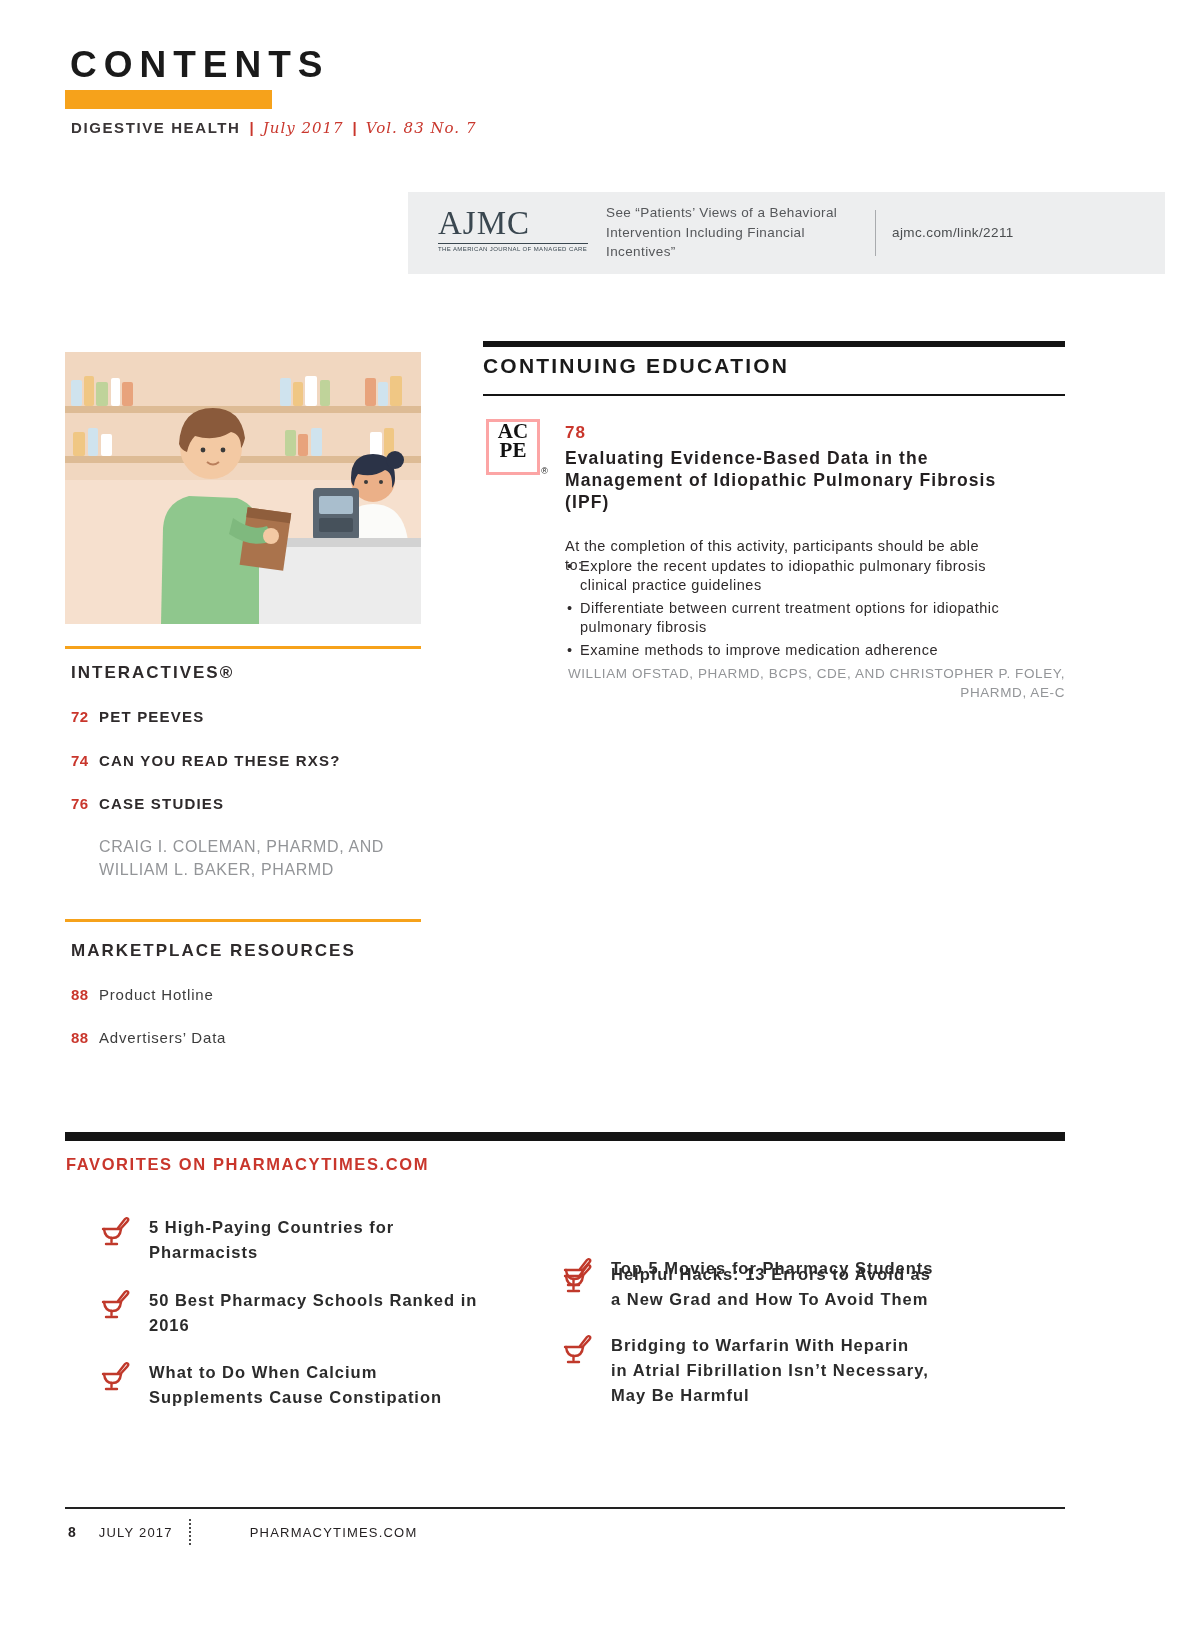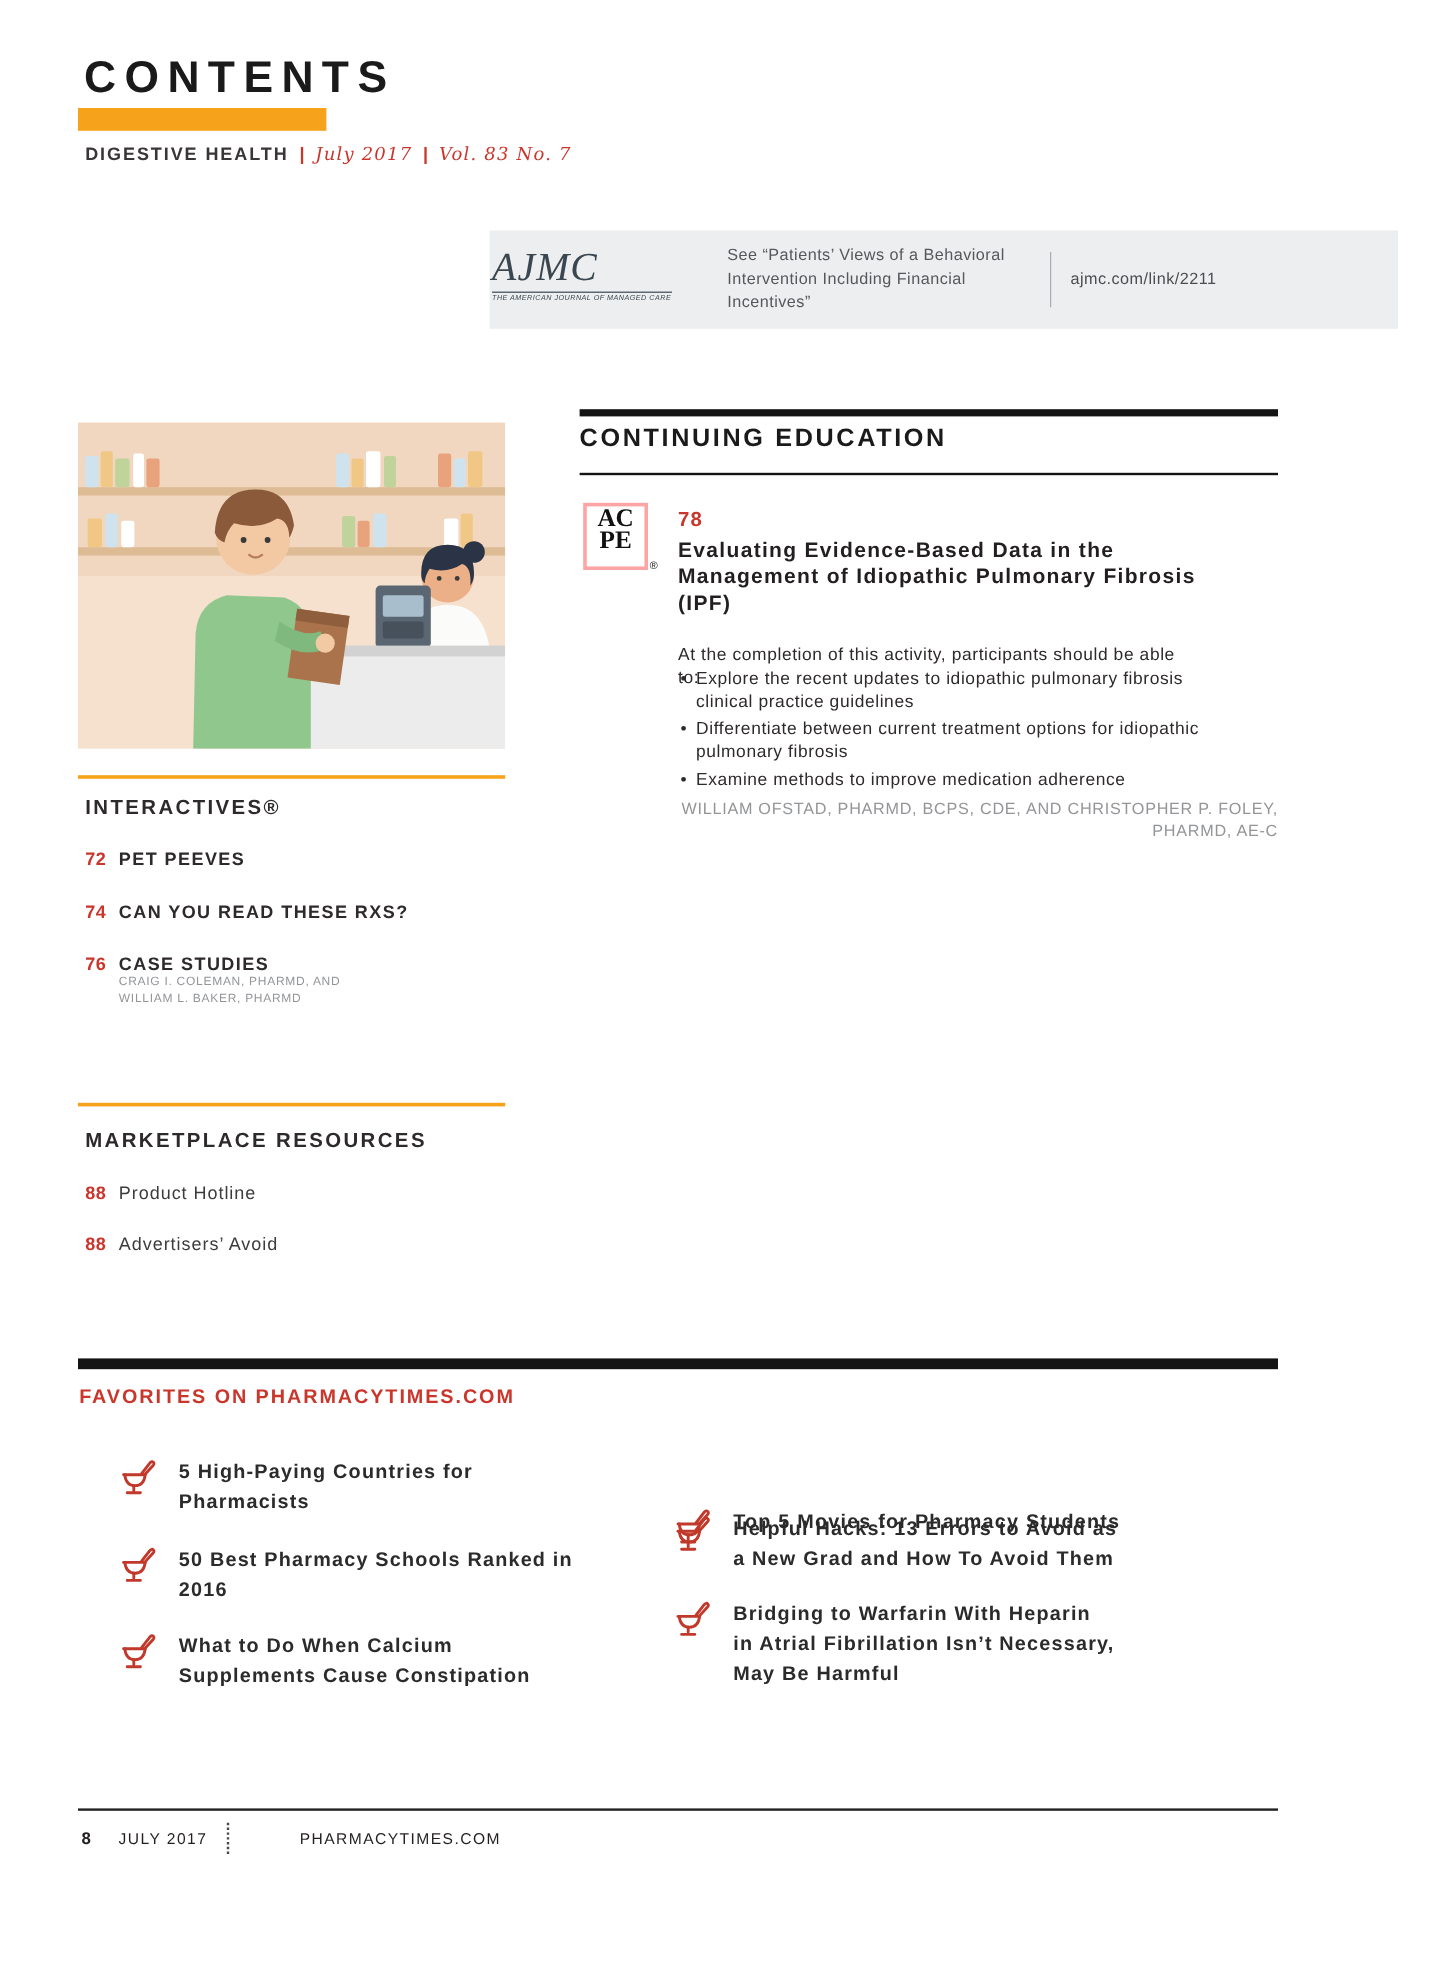--- a/index.html
+++ b/index.html
@@ -17,21 +17,21 @@
   .contents-title{position:absolute;left:70px;top:44px;font-size:37px;font-weight:800;
                   letter-spacing:7px;color:#1A1A1A;}
   .orange-bar{position:absolute;left:65px;top:90px;width:207px;height:19px;background:var(--orange);}
   .issue-line{position:absolute;left:71px;top:119px;font-size:15px;display:flex;gap:9px;align-items:baseline;}
   .issue-section{font-weight:bold;letter-spacing:1.6px;color:#3A3536;}
   .issue-sep{color:var(--red);font-weight:bold;}
   .issue-serif{font-family:"DejaVu Serif",serif;font-style:italic;color:var(--red);letter-spacing:1px;font-size:15px;}
 
   
   .ajmc-banner{position:absolute;left:408px;top:192px;width:757px;height:82px;background:#EDEEEF;}
-  .ajmc-logo{position:absolute;left:2px;top:15px;font-style:italic;}
+  .ajmc-logo{position:absolute;left:30px;top:15px;}
   .ajmc-word{font-family:"Liberation Serif",serif;font-size:33px;line-height:1;color:#3A4750;letter-spacing:1px;}
   .ajmc-sub{margin-top:3px;border-top:1px solid #3A4750;padding-top:2px;font-size:6px;
             letter-spacing:.4px;color:#3A4750;white-space:nowrap;width:150px;}
   .banner-text{position:absolute;left:198px;top:11px;width:280px;font-size:13.5px;line-height:1.45;
                color:#55575A;letter-spacing:.4px;white-space:pre-line;}
   .banner-divider{position:absolute;left:467px;top:18px;width:1px;height:46px;background:#A9ABAE;}
   .banner-link{position:absolute;left:484px;top:33px;font-size:13.5px;color:#4A4D4F;letter-spacing:.4px;}
 
   
   .illustration{position:absolute;left:65px;top:352px;width:356px;height:272px;}
@@ -41,22 +41,22 @@
   .rule-1{top:646px;}
   .rule-2{top:919px;}
   .col-heading{position:absolute;left:71px;font-size:17px;font-weight:800;letter-spacing:2px;color:#2E2A2B;}
   .interactives-heading{top:663px;}
   .marketplace-heading{top:941px;}
 
   .toc-row{position:absolute;left:71px;display:flex;}
   .toc-num{color:var(--red);font-weight:bold;font-size:15px;width:28px;flex:none;letter-spacing:.5px;}
   .toc-title{font-weight:bold;font-size:15px;letter-spacing:1.2px;color:#2E2A2B;}
   .toc-title.regular{font-weight:normal;letter-spacing:.8px;color:#3C3C3C;}
-  .toc-authors{color:var(--gray);font-size:10px;letter-spacing:.6px;line-height:1.42;
-               white-space:pre-line;margin-top:0;}
+  .toc-authors{color:var(--gray);font-size:16px;letter-spacing:.6px;line-height:1.42;
+               white-space:pre-line;margin-top:24px;}
 
   
   .ce-topbar{position:absolute;left:483px;top:341px;width:582px;height:6px;background:#141414;}
   .ce-heading{position:absolute;left:483px;top:354px;font-size:21px;font-weight:800;
               letter-spacing:2.2px;color:#1A1A1A;}
   .ce-underline{position:absolute;left:483px;top:394px;width:582px;height:2px;background:#141414;}
 
   .acpe-logo{position:absolute;left:486px;top:419px;width:54px;height:56px;border:3px solid #fca5a5;
              display:flex;flex-direction:column;align-items:center;justify-content:flex-start;
              font-family:"Liberation Serif",serif;font-weight:bold;font-size:21px;line-height:.92;
@@ -203,21 +203,21 @@
 
   <div class="rule-orange rule-2"></div>
   <div class="col-heading marketplace-heading">MARKETPLACE RESOURCES</div>
 
   <div class="toc-row" style="top:986px">
     <span class="toc-num">88</span>
     <span class="toc-title regular">Product Hotline</span>
   </div>
   <div class="toc-row" style="top:1029px">
     <span class="toc-num">88</span>
-    <span class="toc-title regular">Advertisers’ Avoid</span>
+    <span class="toc-title regular">Advertisers’ Data</span>
   </div>
 
   <div class="ce-topbar"></div>
   <div class="ce-heading">CONTINUING EDUCATION</div>
   <div class="ce-underline"></div>
 
   <div class="acpe-logo">
     <span>AC</span>
     <span>PE</span>
     <span class="acpe-reg">®</span>

